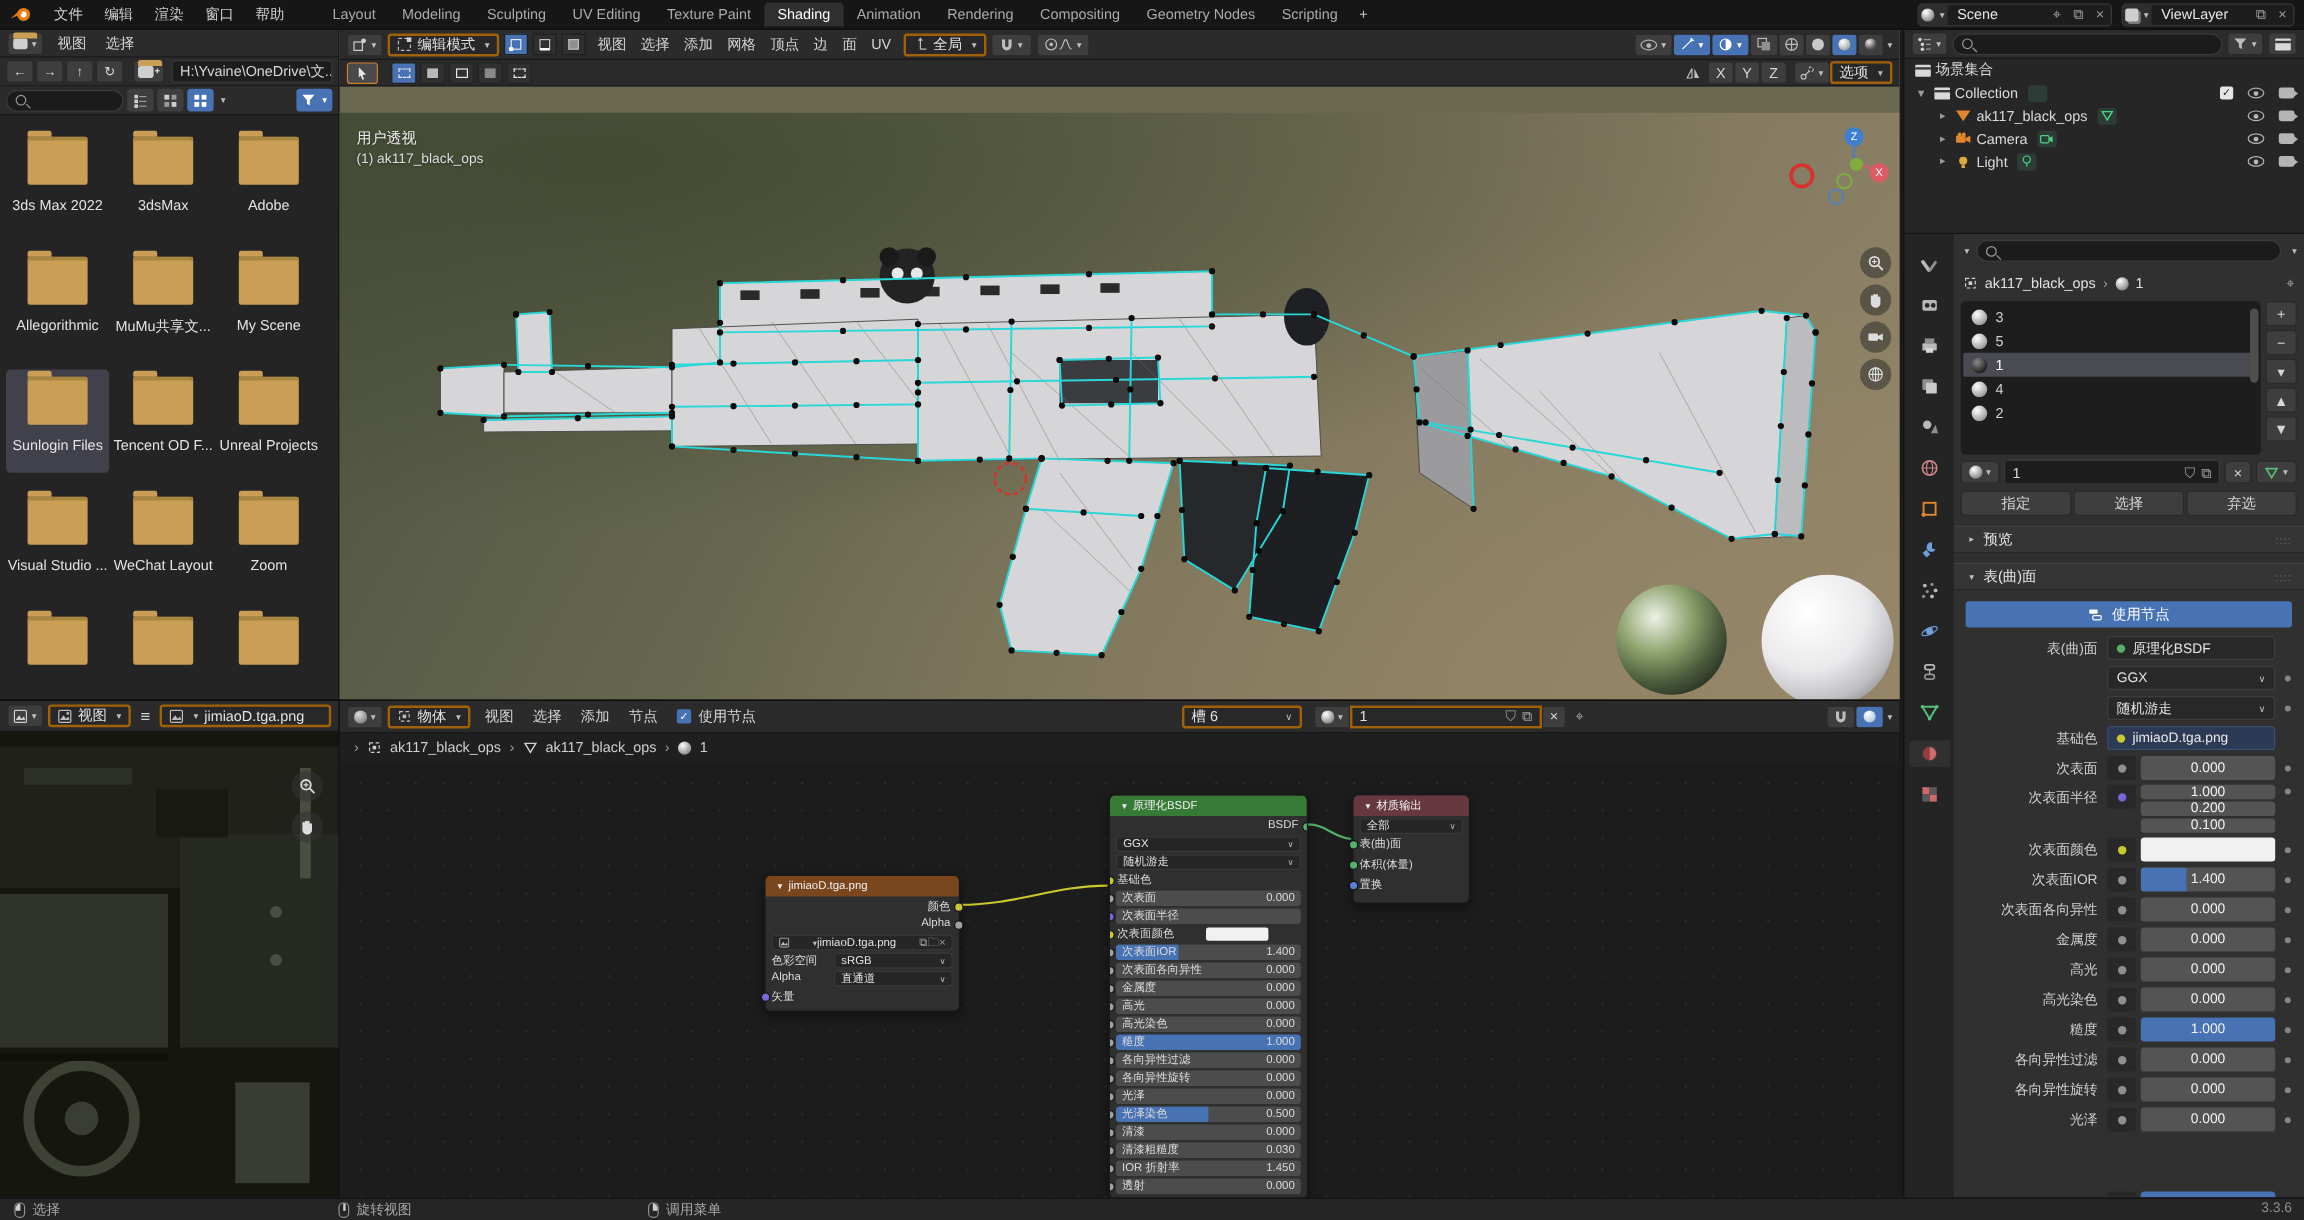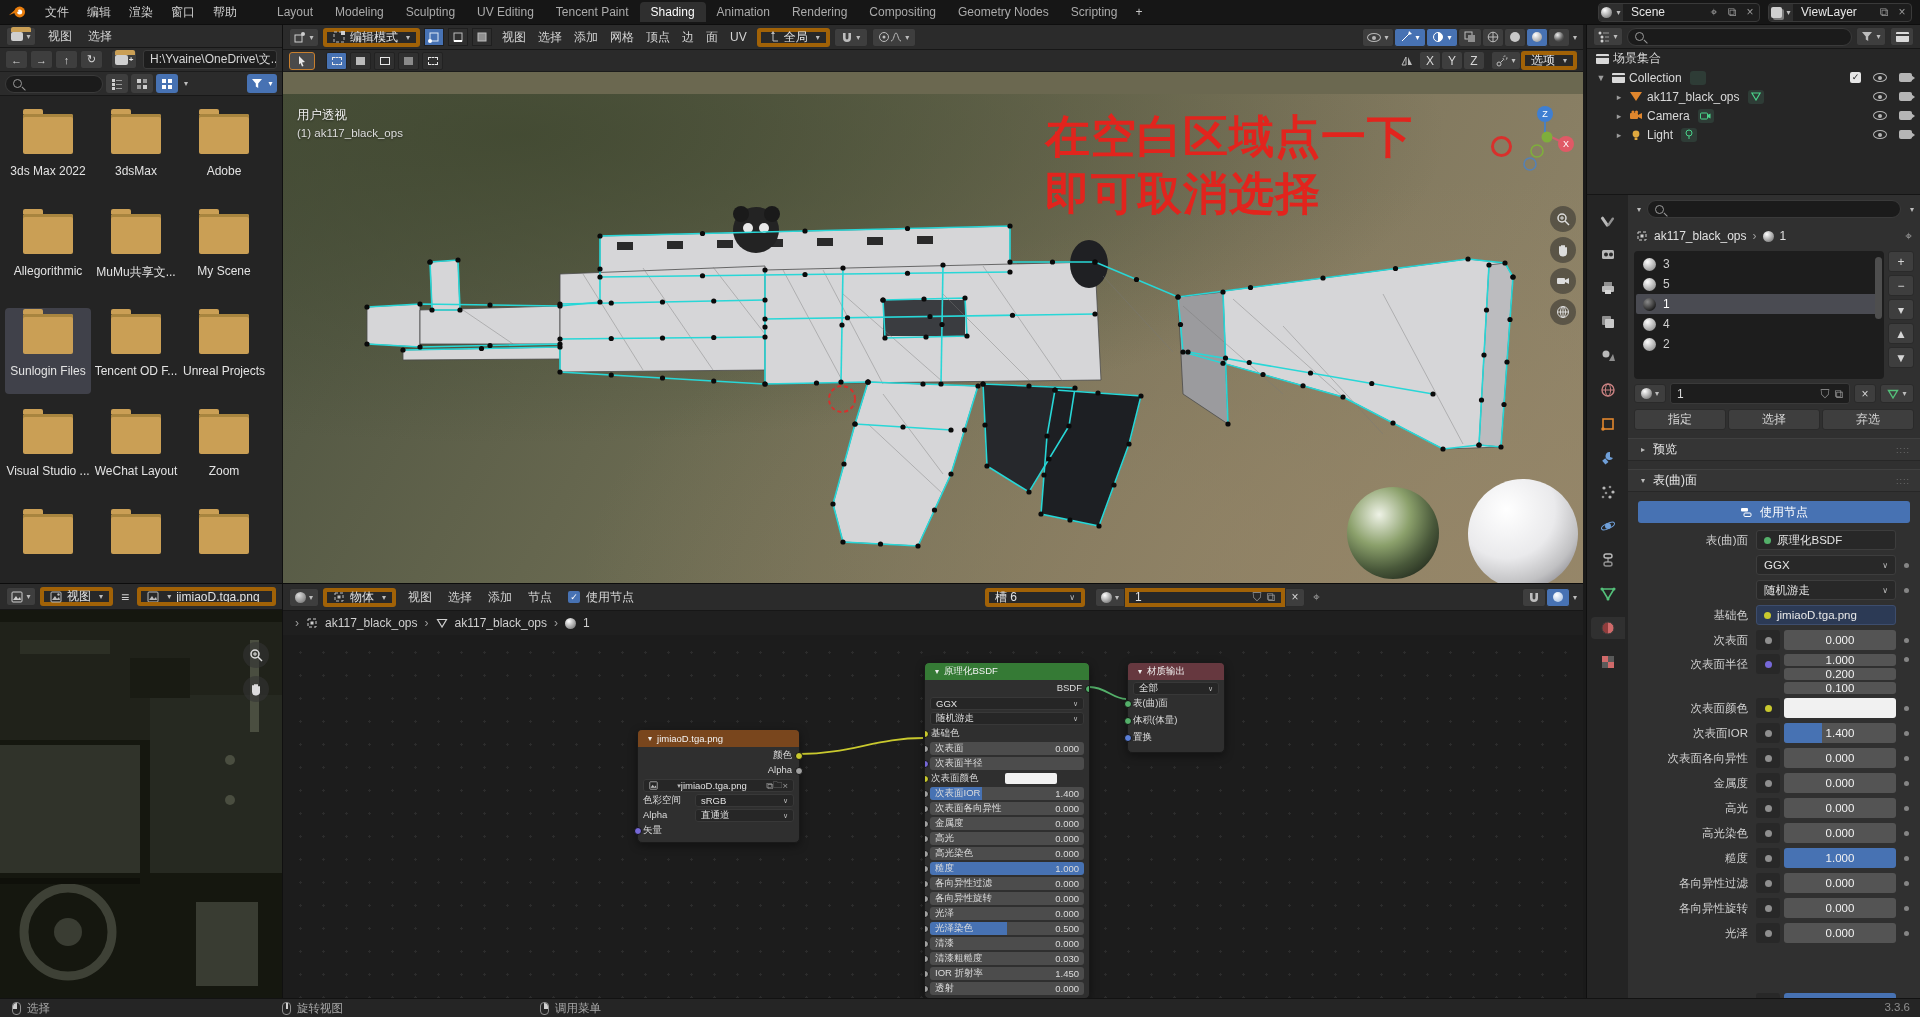--- a/index.html
+++ b/index.html
@@ -26,21 +26,21 @@
   .idfield { display:flex; align-items:center; background:#1d1d1d; border:1px solid #3a3a3a; border-radius:4px; height:19px; }
   .idfield .icobox { width:24px; height:17px; background:#2e2e2e; border-radius:3px 0 0 3px; display:flex; align-items:center; justify-content:center; gap:1px; }
   .idfield .txt { padding:0 8px; color:#e6e6e6; min-width:82px; }
   .idfield .mini { width:18px; text-align:center; color:#9a9a9a; }
   .sphere-ico { width:11px; height:11px; border-radius:50%; background:radial-gradient(circle at 35% 30%, #fff, #8f8f8f 70%, #555); }
   .layers-ico { width:11px; height:11px; background:#cfcfcf; border-radius:2px; box-shadow:2px 2px 0 #7a7a7a; }
 
   
   .hstrip { background:#2b2b2b; border-bottom:1px solid #171717; display:flex; align-items:center; padding:0 6px; gap:4px; }
   .hmenu { padding:2px 8px; color:#d4d4d4; white-space:nowrap; }
-  .dd { display:flex; align-items:center; background:#282828; border:4px solid #a16207; border-radius:3px; height:19px; padding:0 6px; gap:5px; color:#e2e2e2; white-space:nowrap; }
+  .dd { display:flex; align-items:center; background:#282828; border:2px solid #a16207; border-radius:3px; height:19px; padding:0 6px; gap:5px; color:#e2e2e2; white-space:nowrap; }
   .btn { background:#3e3e3e; border:1px solid #2a2a2a; border-radius:3px; height:19px; display:flex; align-items:center; justify-content:center; color:#d6d6d6; }
   .ico16 { width:16px; height:16px; display:inline-block; }
   .ico12 { width:12px; height:12px; display:inline-block; }
 
   
   #filebrowser { left:0; top:25px; width:283px; height:558px; background:#242424; border-right:1px solid #101010; overflow:hidden; }
   #fb-header { height:23px; }
   #fb-nav { height:24px; background:#2b2b2b; display:flex; align-items:center; padding:0 5px; gap:2px; border-bottom:1px solid #1c1c1c; }
   #fb-nav .btn { width:23px; font-size:11px; }
   #fb-path { flex:1; height:19px; background:#1d1d1d; border:1px solid #3a3a3a; border-radius:3px; padding:0 6px; line-height:17px; color:#d6d6d6; overflow:hidden; white-space:nowrap; margin-left:4px; }
@@ -208,21 +208,21 @@
       <span class="tmenu">渲染</span>
       <span class="tmenu">窗口</span>
       <span class="tmenu">帮助</span>
     </div>
   <div id="wtabs">
 
   <span class="wtab">Layout</span>
       <span class="wtab">Modeling</span>
       <span class="wtab">Sculpting</span>
       <span class="wtab">UV Editing</span>
-      <span class="wtab">Tencent Paint</span>
+      <span class="wtab">Texture Paint</span>
       <span class="wtab active">Shading</span>
       <span class="wtab">Animation</span>
       <span class="wtab">Rendering</span>
       <span class="wtab">Compositing</span>
       <span class="wtab">Geometry Nodes</span>
       <span class="wtab">Scripting</span>
       <span class="wtab plus">+</span>
     </div>
   <div id="topbar-right">
     <div class="idfield">
@@ -780,24 +780,20 @@
         <circle cx="600" cy="206" r="2.6" fill="#0a0a0a"></circle>
         <circle cx="572" cy="330" r="2.6" fill="#0a0a0a"></circle>
         <circle cx="620" cy="333" r="2.6" fill="#0a0a0a"></circle>
         <circle cx="668" cy="336" r="2.6" fill="#0a0a0a"></circle>
       </svg>
 
     <div id="vp-overlay-text" class="abs">
       <div>用户透视</div>
       <div style="font-size:11.5px;color:#dedede">(1) ak117_black_ops</div>
     </div>
-    <div id="vp-annotation" class="abs" style="color: rgb(226, 36, 29);">
-      <div>在空白区域点一下</div>
-      <div>即可取消选择</div>
-    </div>
     <div class="red-ring"></div>
 
     
     <svg class="abs" style="left:1232px;top:10px" width="60" height="70" viewBox="0 0 60 70">
       <line x1="30" y1="30" x2="30" y2="10" stroke="#4b80bf" stroke-width="2"></line>
       <line x1="30" y1="30" x2="51" y2="40" stroke="#d25c70" stroke-width="2"></line>
       <circle cx="30" cy="10" r="8" fill="#3f7fd2"></circle>
         <text x="30" y="13" font-size="9" fill="#fff" text-anchor="middle">Z</text>
       <circle cx="51" cy="40" r="8" fill="#e05a66"></circle>
         <text x="51" y="43" font-size="9" fill="#fff" text-anchor="middle">X</text>

